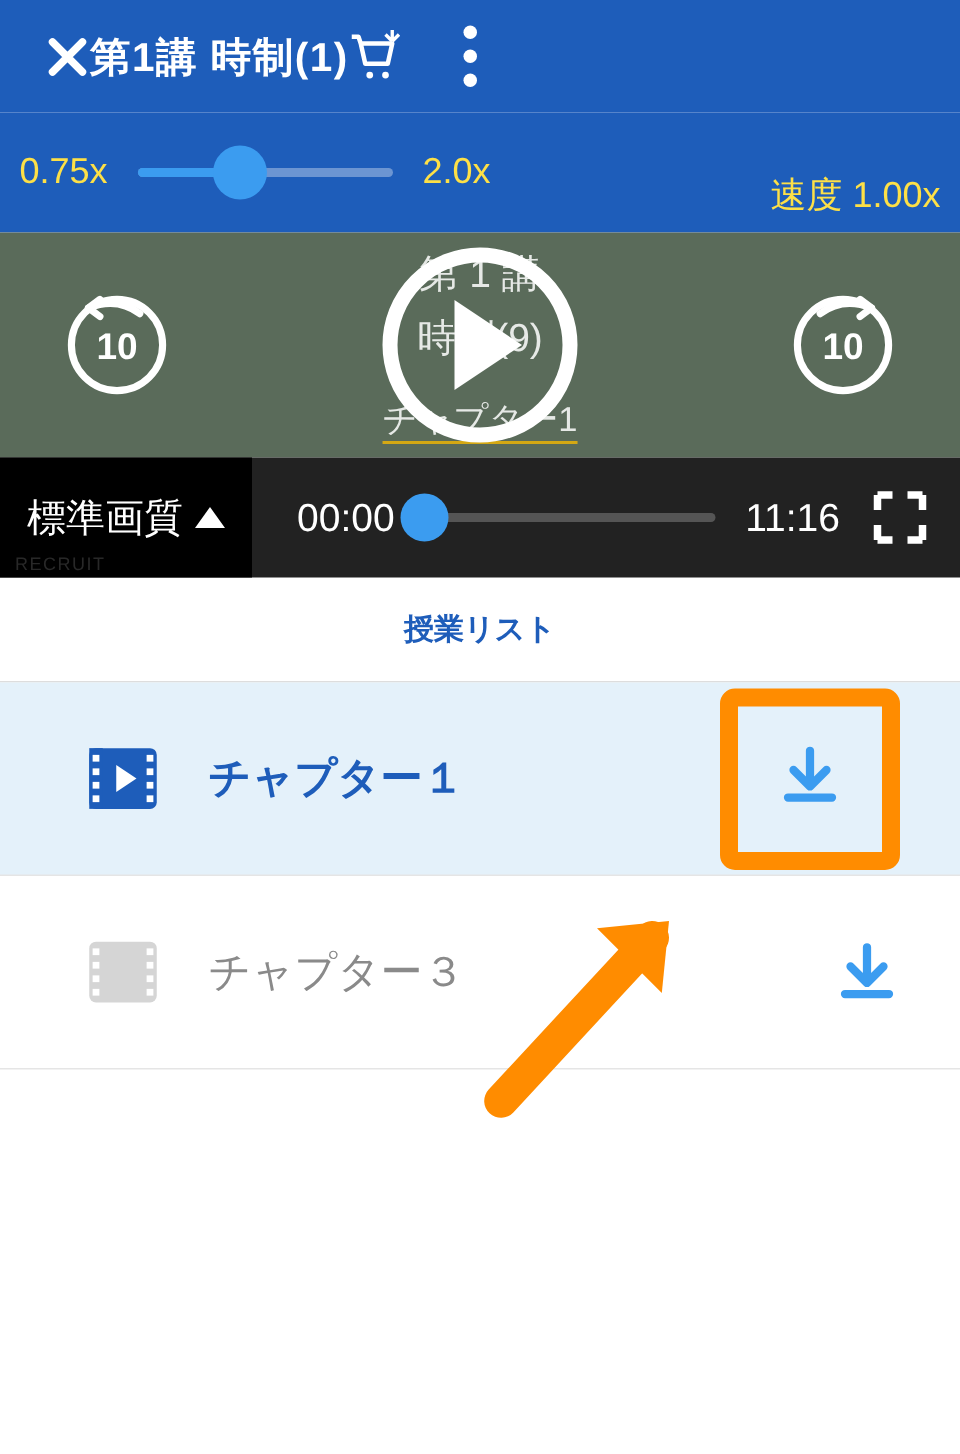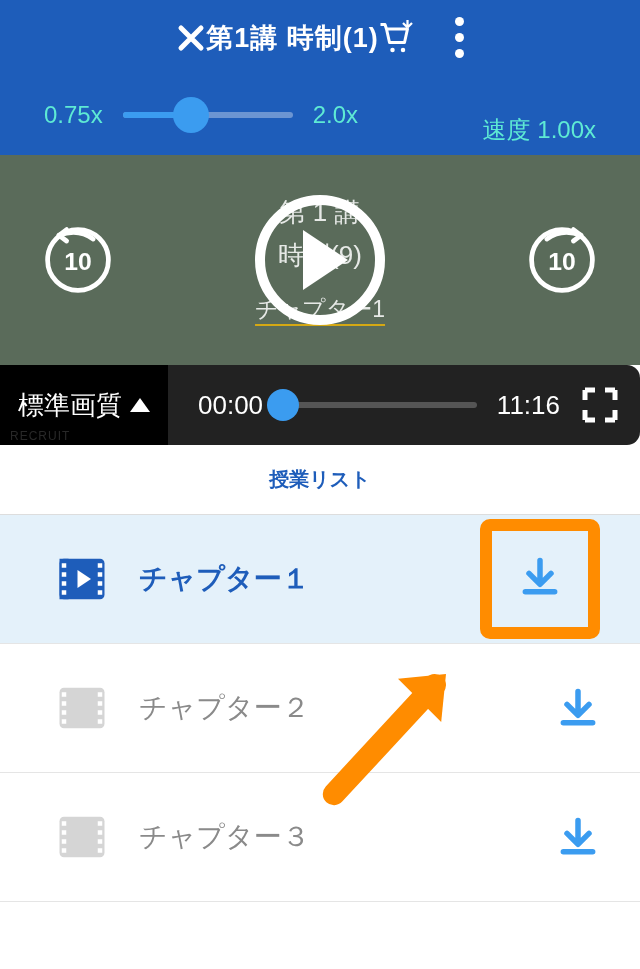--- a/index.html
+++ b/index.html
@@ -8,39 +8,39 @@
       height: 969px;
       font-family: -apple-system, BlinkMacSystemFont, "Hiragino Sans", sans-serif;
       overflow: hidden;
       background: #fff;
     }
     .header {
       background: #1e5dba;
       height: 75px;
       display: flex;
       align-items: center;
-      justify-content: center;
+      justify-content: flex-start;
       padding: 0 30px;
       color: #fff;
     }
     .close-icon { width: 30px; height: 30px; cursor: pointer; }
     .title { font-size: 27px; font-weight: bold; letter-spacing: 1px; }
     .header-right { display: flex; align-items: center; gap: 40px; }
     .cart-icon { width: 36px; height: 36px; cursor: pointer; }
     .menu-dots { display: flex; flex-direction: column; gap: 7px; cursor: pointer; }
     .menu-dots span { width: 9px; height: 9px; background: #fff; border-radius: 50%; }
 
     .speed-bar {
       background: #1e5dba;
       height: 80px;
       display: flex;
       align-items: center;
-      padding: 0 44px;
+      padding: 0 13px;
       gap: 20px;
-      color: #5eead4;
+      color: #fde047;
       font-size: 24px;
     }
     .speed-slider {
       flex: 0 0 auto;
       display: flex;
       align-items: center;
       gap: 10px;
     }
     .slider-track {
       width: 170px;
@@ -66,21 +66,21 @@
       top: 50%;
       transform: translate(-50%, -50%);
       width: 36px;
       height: 36px;
       background: #3b9cf0;
       border-radius: 50%;
     }
     .speed-value { margin-left: auto; font-size: 24px; margin-top: 30px; }
 
     .video-area {
-      height: 210px;
+      height: 150px;
       background: #5a6b5a;
       position: relative;
       display: flex;
       align-items: center;
       justify-content: center;
     }
     .video-overlay-text {
       position: absolute;
       top: 50%;
       left: 50%;
@@ -127,21 +127,20 @@
 
     .progress-bar {
       height: 80px;
       background: #222;
       display: flex;
       align-items: center;
       padding: 0 20px;
       gap: 20px;
       color: #fff;
       position: relative;
-      border-radius: 13px;
     }
     .quality-btn {
       background: #000;
       height: 80px;
       display: flex;
       align-items: center;
       gap: 8px;
       padding: 0 18px;
       font-size: 26px;
       cursor: pointer;
@@ -314,37 +313,20 @@
       <path d="M10 8 L16 12 L10 16 Z" fill="#fff"></path>
     </svg>
     <span class="chapter-label">チャプター１</span>
     <div class="highlight-box">
       <svg class="download-btn" viewBox="0 0 24 24">
         <path d="M12 3 L12 15 M6 10 L12 16 L18 10 M4 20 L20 20" stroke="#3b9cf0" stroke-width="3" fill="none" stroke-linecap="round" stroke-linejoin="round"></path>
       </svg>
     </div>
   </div>
 
-  <div class="chapter-item">
-    <svg class="chapter-icon" viewBox="0 0 24 24">
-      <rect x="2" y="3" width="20" height="18" rx="2" fill="#d5d5d5"></rect>
-      <rect x="3" y="5" width="2" height="2" fill="#fff"></rect>
-        <rect x="3" y="9" width="2" height="2" fill="#fff"></rect>
-        <rect x="3" y="13" width="2" height="2" fill="#fff"></rect>
-        <rect x="3" y="17" width="2" height="2" fill="#fff"></rect>
-      <rect x="19" y="5" width="2" height="2" fill="#fff"></rect>
-        <rect x="19" y="9" width="2" height="2" fill="#fff"></rect>
-        <rect x="19" y="13" width="2" height="2" fill="#fff"></rect>
-        <rect x="19" y="17" width="2" height="2" fill="#fff"></rect>
-    </svg>
-    <span class="chapter-label">チャプター２</span>
-    <svg class="download-btn" viewBox="0 0 24 24">
-      <path d="M12 3 L12 15 M6 10 L12 16 L18 10 M4 20 L20 20" stroke="#3b9cf0" stroke-width="3" fill="none" stroke-linecap="round" stroke-linejoin="round"></path>
-    </svg>
-  </div>
 
   <div class="chapter-item">
     <svg class="chapter-icon" viewBox="0 0 24 24">
       <rect x="2" y="3" width="20" height="18" rx="2" fill="#d5d5d5"></rect>
       <rect x="3" y="5" width="2" height="2" fill="#fff"></rect>
         <rect x="3" y="9" width="2" height="2" fill="#fff"></rect>
         <rect x="3" y="13" width="2" height="2" fill="#fff"></rect>
         <rect x="3" y="17" width="2" height="2" fill="#fff"></rect>
       <rect x="19" y="5" width="2" height="2" fill="#fff"></rect>
         <rect x="19" y="9" width="2" height="2" fill="#fff"></rect>

